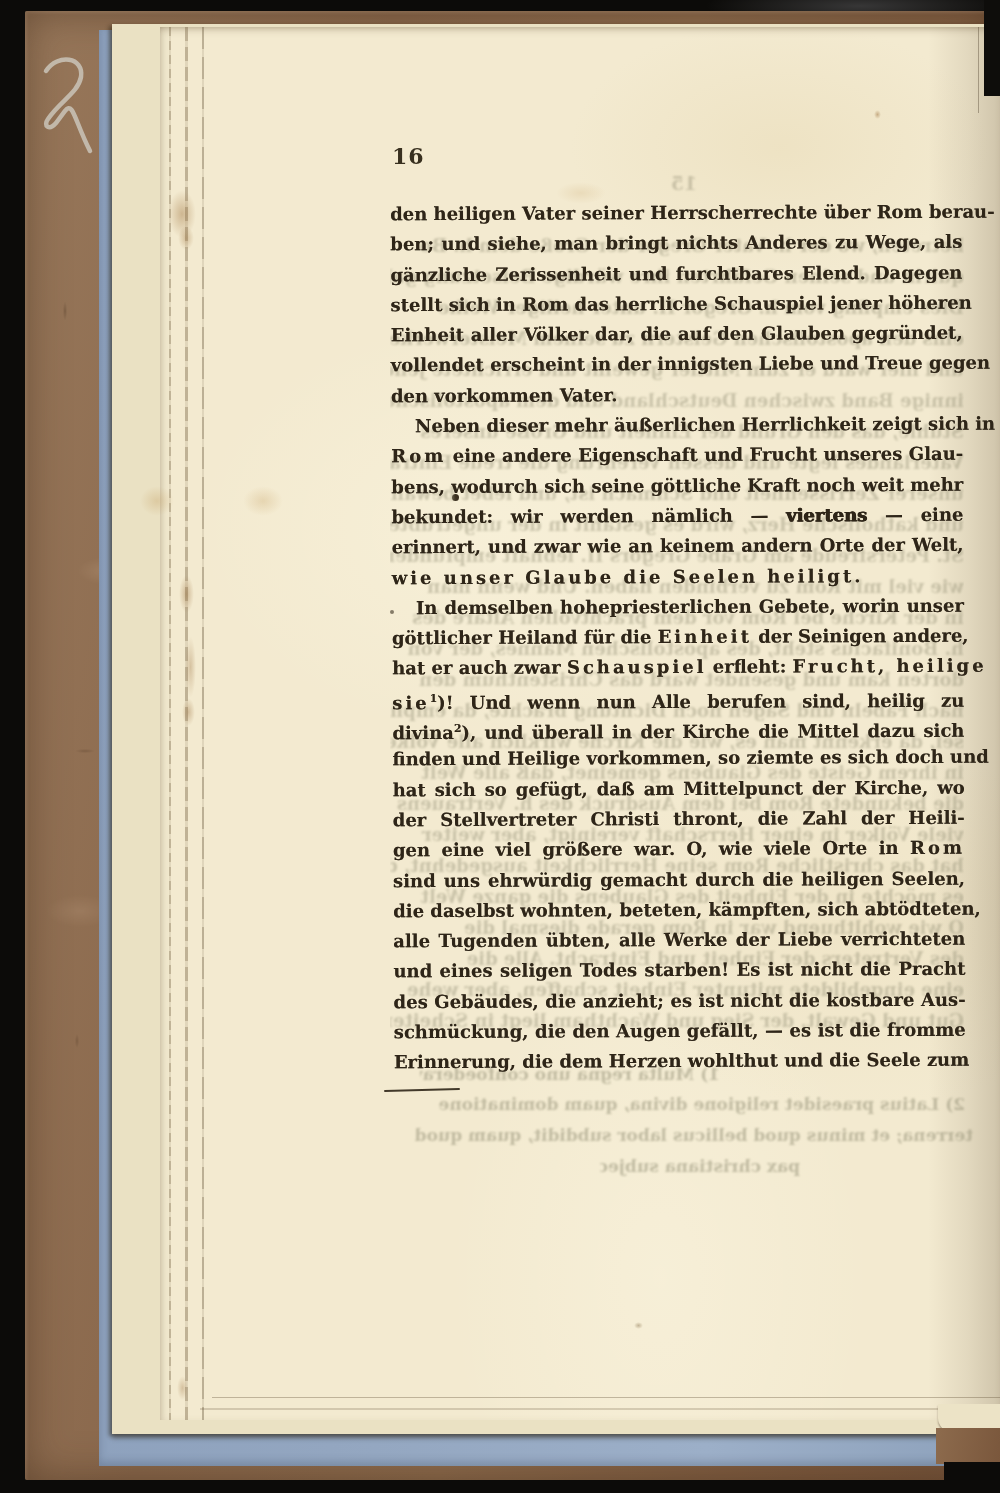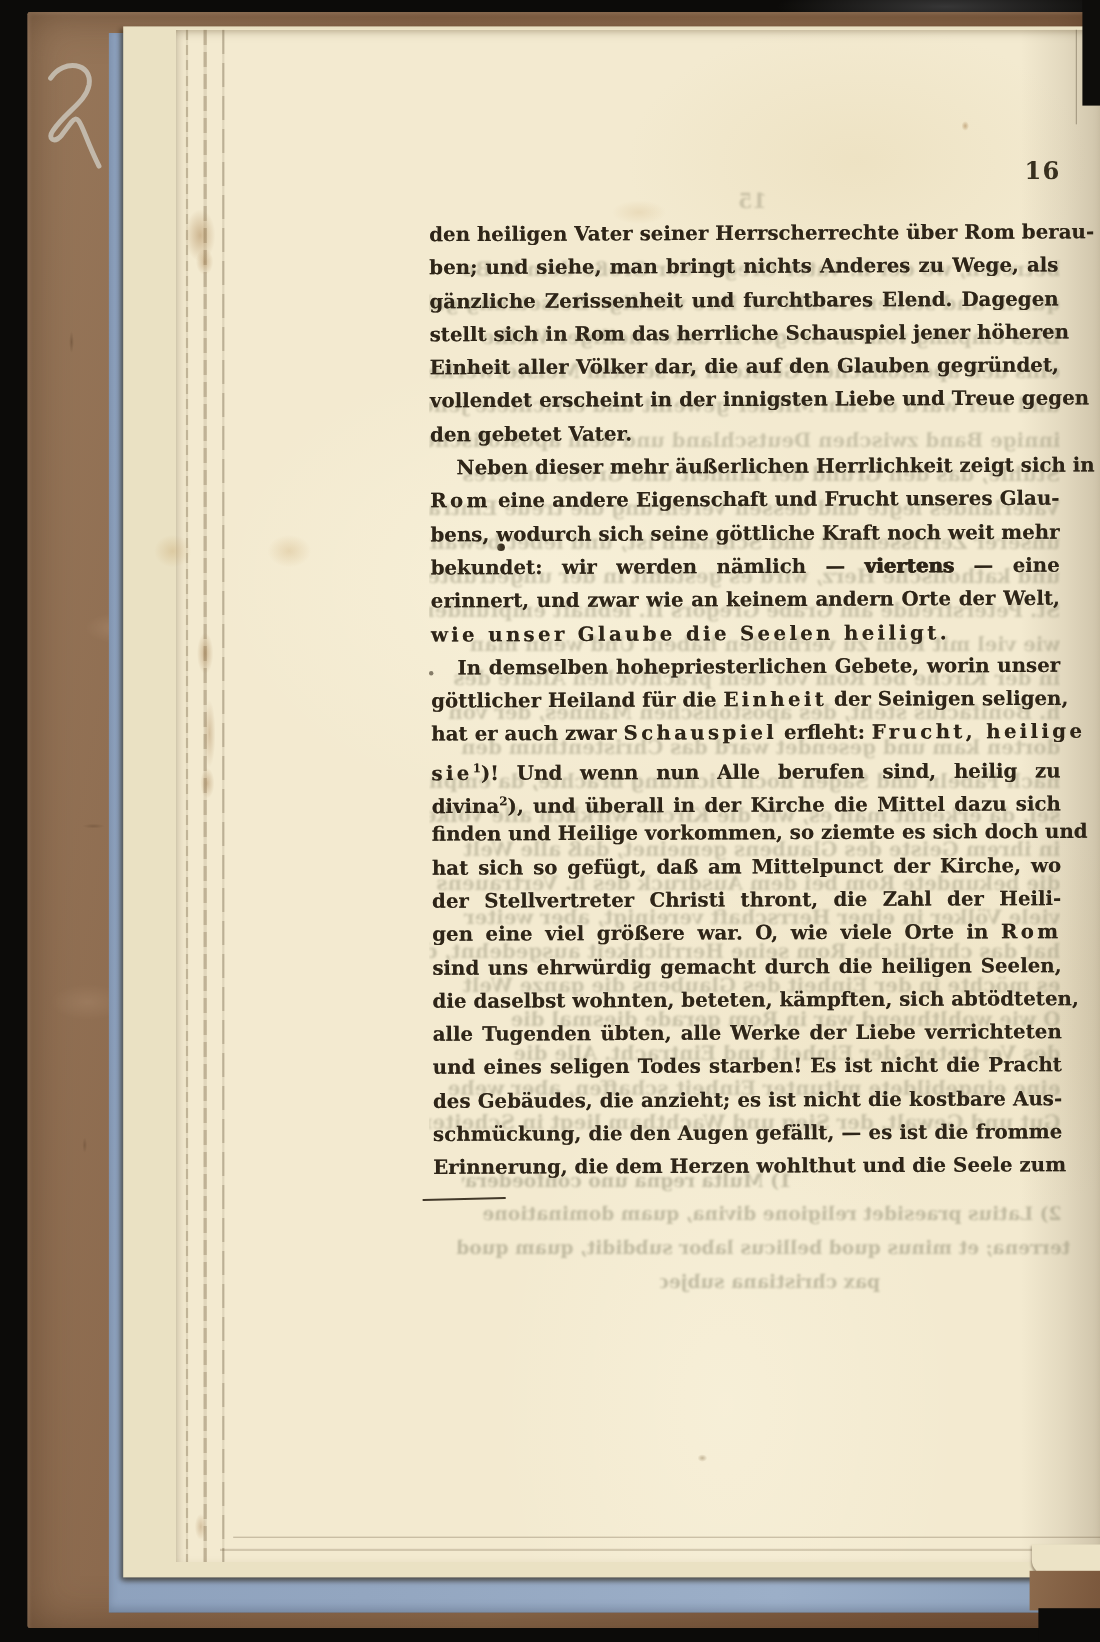--- a/index.html
+++ b/index.html
@@ -56,21 +56,21 @@
   
   .text-block{position:absolute;left:392px;top:198px;width:572px;color:#2e2518;
               font-size:18px;font-weight:bold;transform:rotate(-0.25deg);
               text-shadow:0 0 .5px rgba(46,37,24,.55);}
   .line{line-height:30.3px;height:30.3px;text-align:justify;text-align-last:justify;white-space:nowrap;}
   .line.al-l{text-align-last:left;}
   .line.ind{text-indent:24px;}
   .seg-sp{letter-spacing:3px;}
   .seg-b{text-shadow:.6px 0 currentColor,-.4px 0 currentColor;}
   .seg-sup{vertical-align:super;font-size:.6em;letter-spacing:0;}
-  .pageno{position:absolute;left:392px;top:143px;width:572px;text-align:right;
+  .pageno{position:absolute;left:392px;top:143px;width:572px;text-align:left;
           color:#38301f;font-size:22px;font-weight:bold;letter-spacing:1px;}
   .fn-rule{position:absolute;left:384px;top:1089px;width:76px;height:2px;background:#42392a;
            transform:rotate(-1.4deg);border-radius:1px;}
   .footnotes{position:absolute;left:420px;top:1116px;color:#2e2518;font-size:17px;font-weight:bold;
              transform:rotate(-0.3deg);text-shadow:0 0 .4px rgba(46,37,24,.5);}
   .fnline{line-height:30px;}
   
   .bleed{position:absolute;transform:scaleX(-1);color:#98947a;font-weight:bold;
          filter:blur(1.1px);opacity:.45;white-space:nowrap;overflow:hidden;}
   .bleed-body-wrap{position:absolute;left:390px;top:198px;width:574px;height:880px;overflow:hidden;}
@@ -153,29 +153,29 @@
     </div>
 
   <div class="pageno">16</div>
   <div class="text-block">
       <div class="line"><span class="seg-n">den heiligen Vater seiner Herrscherrechte über Rom berau-</span></div>
       <div class="line"><span class="seg-n">ben; und siehe, man bringt nichts Anderes zu Wege, als</span></div>
       <div class="line"><span class="seg-n">gänzliche Zerissenheit und furchtbares Elend.  Dagegen</span></div>
       <div class="line"><span class="seg-n">stellt sich in Rom das herrliche Schauspiel jener höheren</span></div>
       <div class="line"><span class="seg-n">Einheit aller Völker dar, die auf den Glauben gegründet,</span></div>
       <div class="line"><span class="seg-n">vollendet erscheint in der innigsten Liebe und Treue gegen</span></div>
-      <div class="line al-l"><span class="seg-n">den gebetet Vater.</span></div>
+      <div class="line al-l"><span class="seg-n">den vorkommen Vater.</span></div>
       <div class="line ind"><span class="seg-n">Neben dieser mehr äußerlichen Herrlichkeit zeigt sich in</span></div>
       <div class="line"><span class="seg-sp">Rom</span><span class="seg-n"> eine andere Eigenschaft und Frucht unseres Glau-</span></div>
       <div class="line"><span class="seg-n">bens, wodurch sich seine göttliche Kraft noch weit mehr</span></div>
       <div class="line"><span class="seg-n">bekundet: wir werden nämlich — </span><span class="seg-b">viertens</span><span class="seg-n"> — eine</span></div>
       <div class="line"><span class="seg-n">erinnert, und zwar wie an keinem andern Orte der Welt,</span></div>
       <div class="line al-l"><span class="seg-sp">wie unser Glaube die Seelen heiligt.</span></div>
       <div class="line ind"><span class="seg-n">In demselben hohepriesterlichen Gebete, worin unser</span></div>
-      <div class="line"><span class="seg-n">göttlicher Heiland für die </span><span class="seg-sp">Einheit</span><span class="seg-n"> der Seinigen seligen,</span></div>
+      <div class="line"><span class="seg-n">göttlicher Heiland für die </span><span class="seg-sp">Einheit</span><span class="seg-n"> der Seinigen andere,</span></div>
       <div class="line"><span class="seg-n">hat er auch zwar </span><span class="seg-sp">Schauspiel</span><span class="seg-n"> erfleht: </span><span class="seg-sp">Frucht, heilige</span></div>
       <div class="line"><span class="seg-sp">sie</span><span class="seg-sup">1</span><span class="seg-n">)!  Und wenn nun Alle berufen sind, heilig zu</span></div>
       <div class="line"><span class="seg-n">divina</span><span class="seg-sup">2</span><span class="seg-n">), und überall in der Kirche die Mittel dazu sich</span></div>
       <div class="line"><span class="seg-n">finden und Heilige vorkommen, so ziemte es sich doch und</span></div>
       <div class="line"><span class="seg-n">hat sich so gefügt, daß am Mittelpunct der Kirche, wo</span></div>
       <div class="line"><span class="seg-n">der Stellvertreter Christi thront, die Zahl der Heili-</span></div>
       <div class="line"><span class="seg-n">gen eine viel größere war.  O, wie viele Orte in </span><span class="seg-sp">Rom</span></div>
       <div class="line"><span class="seg-n">sind uns ehrwürdig gemacht durch die heiligen Seelen,</span></div>
       <div class="line"><span class="seg-n">die daselbst wohnten, beteten, kämpften, sich abtödteten,</span></div>
       <div class="line"><span class="seg-n">alle Tugenden übten, alle Werke der Liebe verrichteten</span></div>

